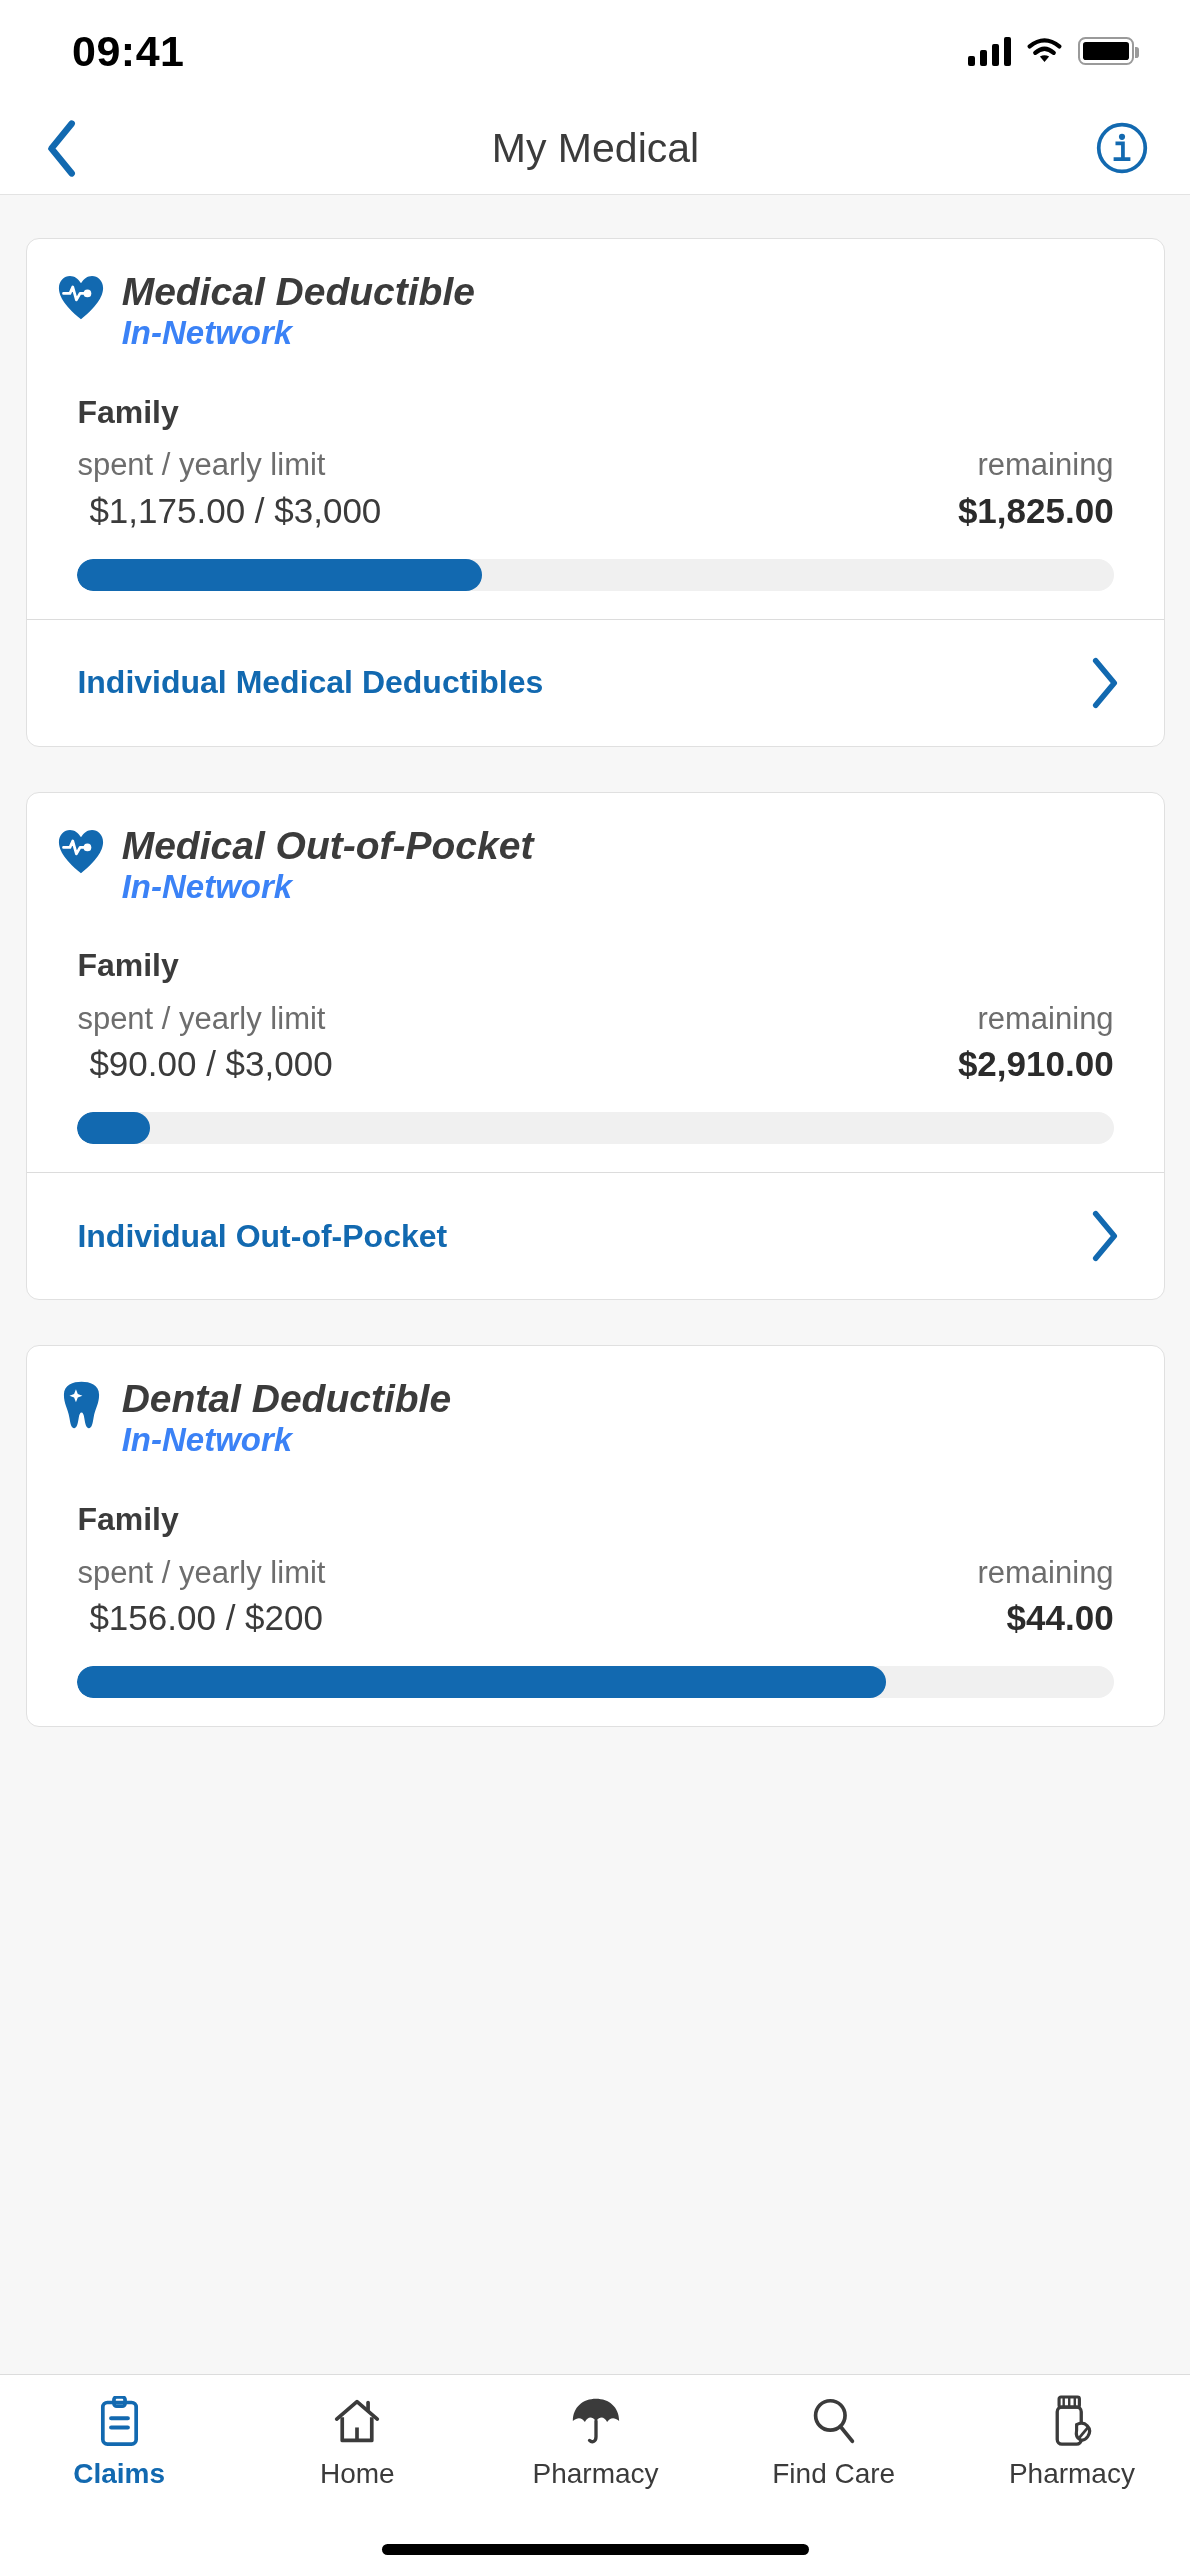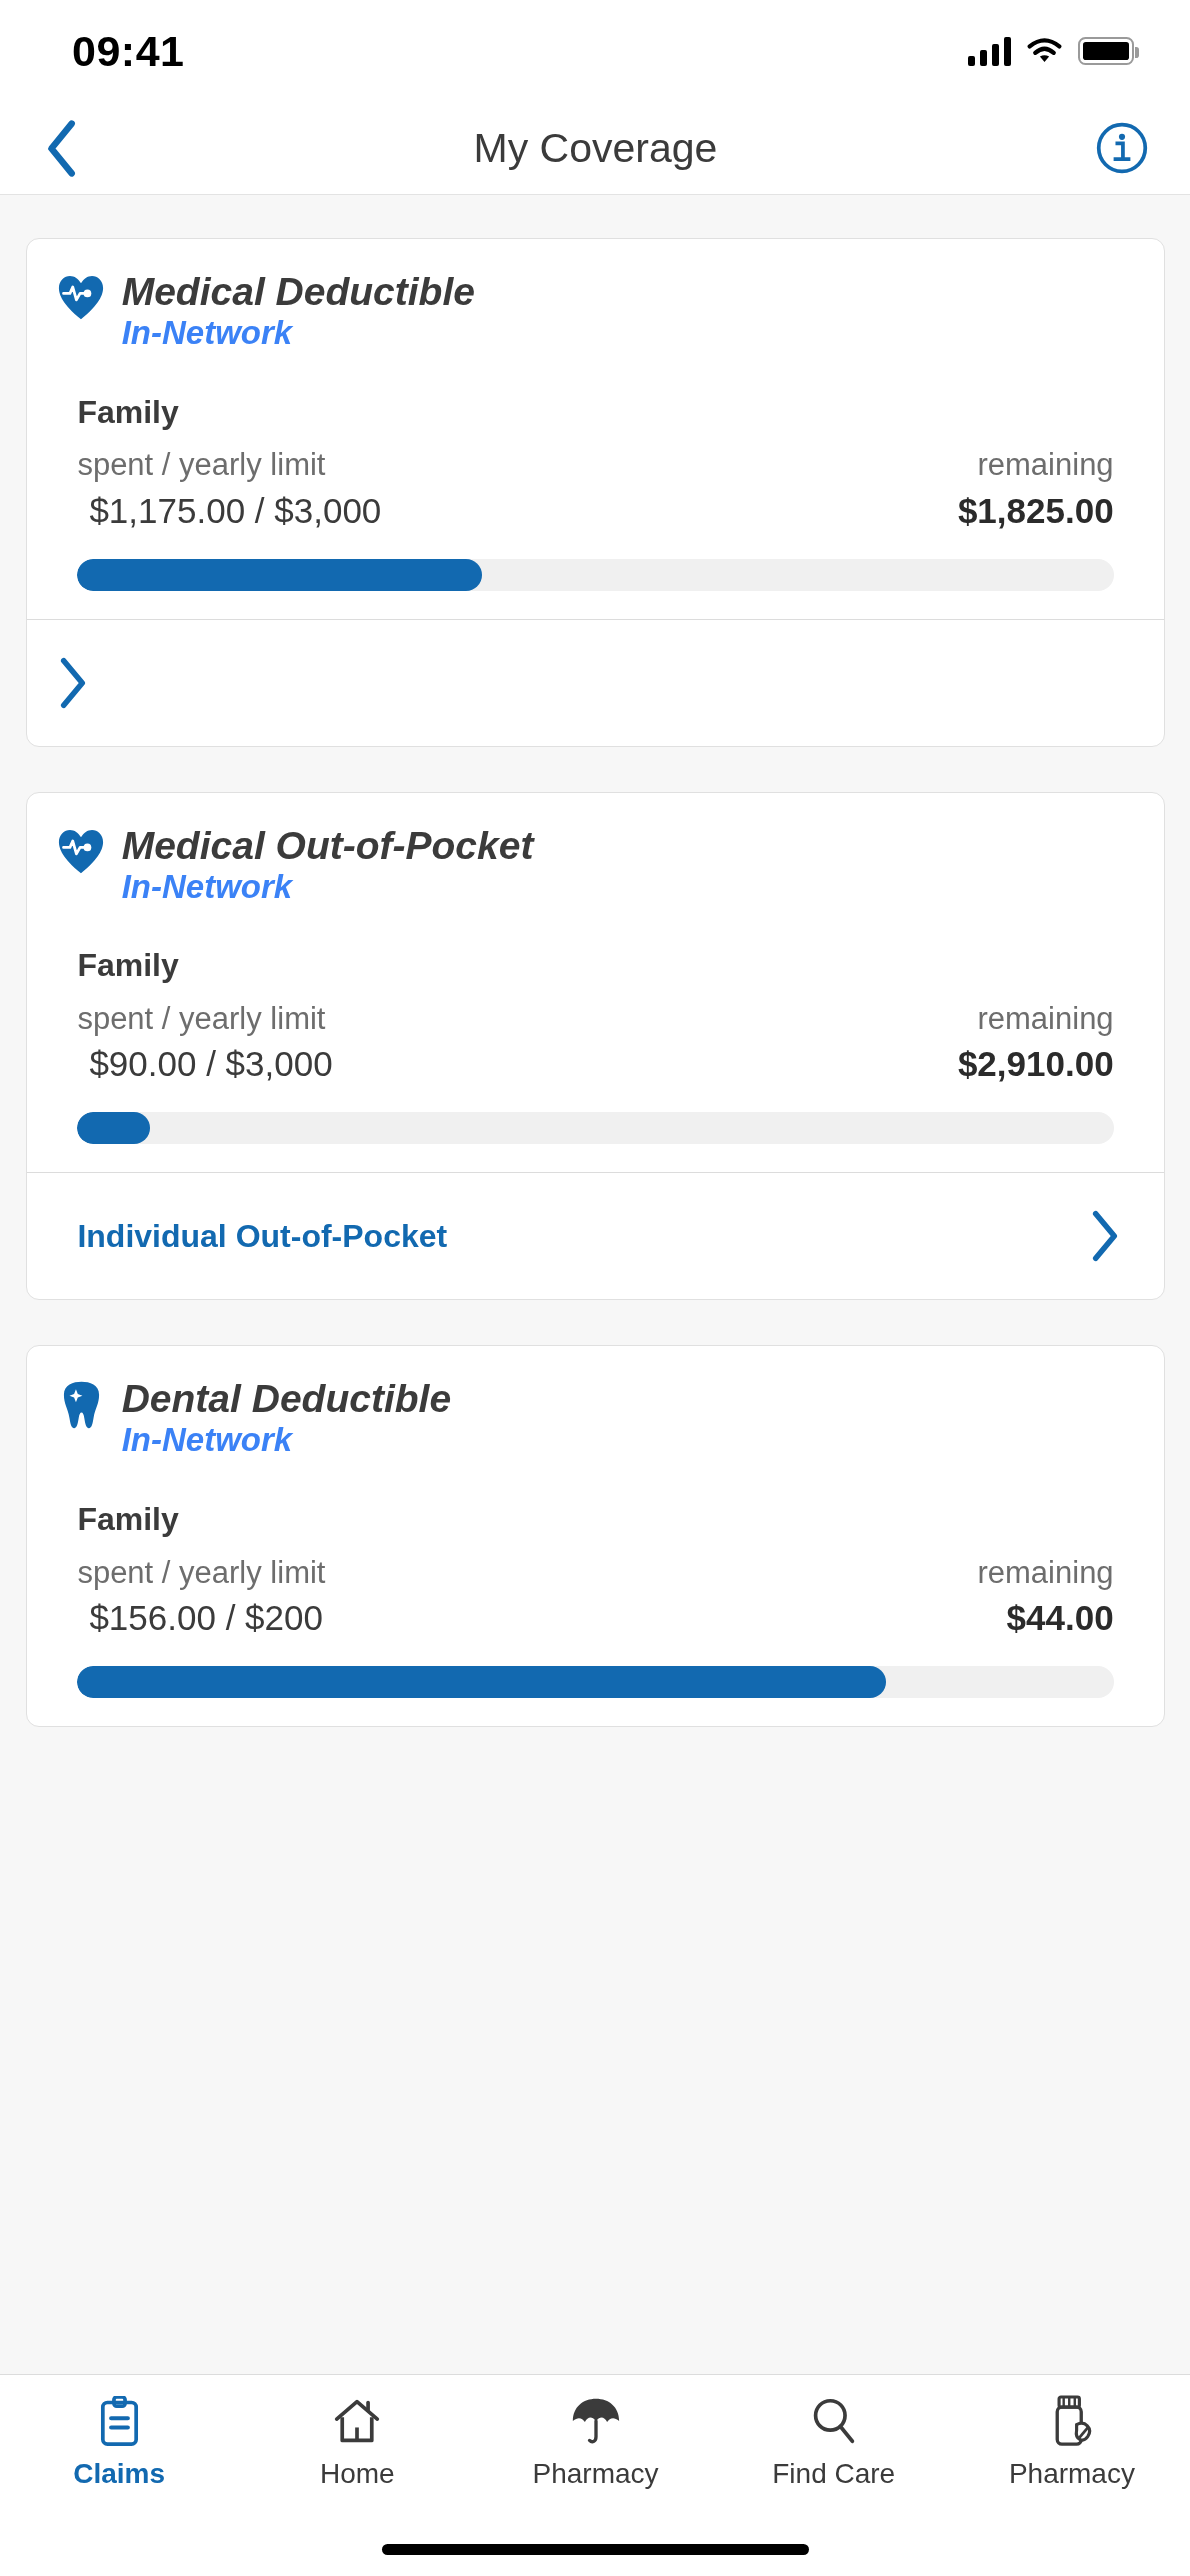--- a/index.html
+++ b/index.html
@@ -116,21 +116,21 @@
         </div>
     </div>
   </div>
 
   <div class="navbar">
     <div class="nav-back">
       <svg width="39" height="59" viewBox="0 0 42 64">
         <path d="M31 5 L9 32 L31 59" stroke="#1269b0" stroke-width="7" fill="none" stroke-linecap="round" stroke-linejoin="round"></path>
       </svg>
     </div>
-    <div class="nav-title">My Coverage</div>
+    <div class="nav-title">My Medical</div>
     <div class="nav-info">
       <svg width="54" height="54" viewBox="0 0 58 58">
         <circle cx="29" cy="29" r="25" stroke="#1269b0" stroke-width="4" fill="none"></circle>
         <circle cx="29" cy="17" r="3.3" fill="#1269b0"></circle>
         <path d="M24 24 H30 V41 M22 41 H36" stroke="#1269b0" stroke-width="4" fill="none" stroke-linecap="square"></path>
       </svg>
     </div>
   </div>
 
   <div class="content">
@@ -159,20 +159,21 @@
           <div class="amt-row values">
             <div class="amt-left">$1,175.00 / $3,000</div>
             <div class="amt-right">$1,825.00</div>
           </div>
         </div>
         <div class="track">
           <div class="fill" style="width: 39%;"></div>
         </div>
       </div>
       <div class="card-link">
+        <div class="card-link-text">Individual Medical Deductibles</div>
         <svg class="chev" width="32" height="52" viewBox="0 0 34 56">
           <path d="M7 4 L27 28 L7 52" stroke="#1269b0" stroke-width="6" fill="none" stroke-linecap="round" stroke-linejoin="round"></path>
         </svg>
       </div>
     </div>
 
     <div class="card">
       <div class="card-body">
         <div class="card-head">
           <div class="card-icon">

